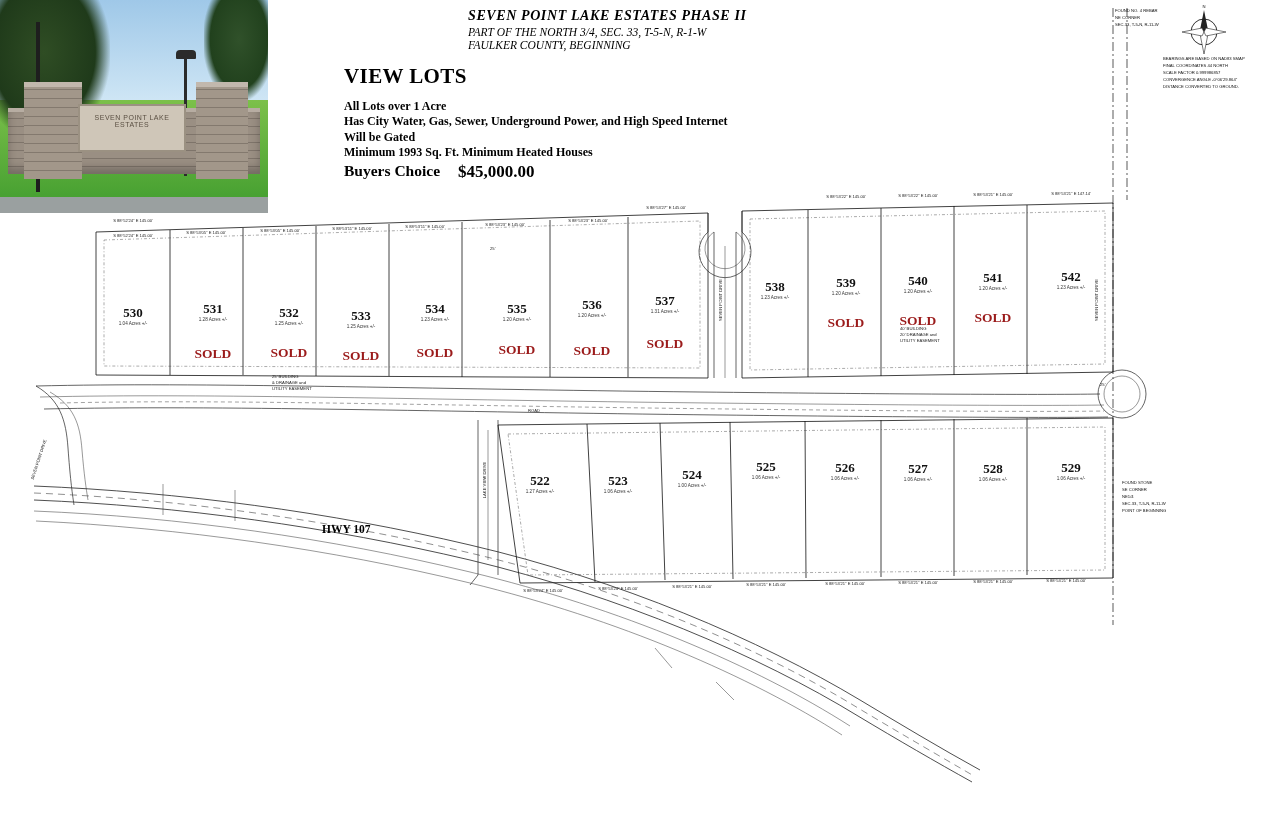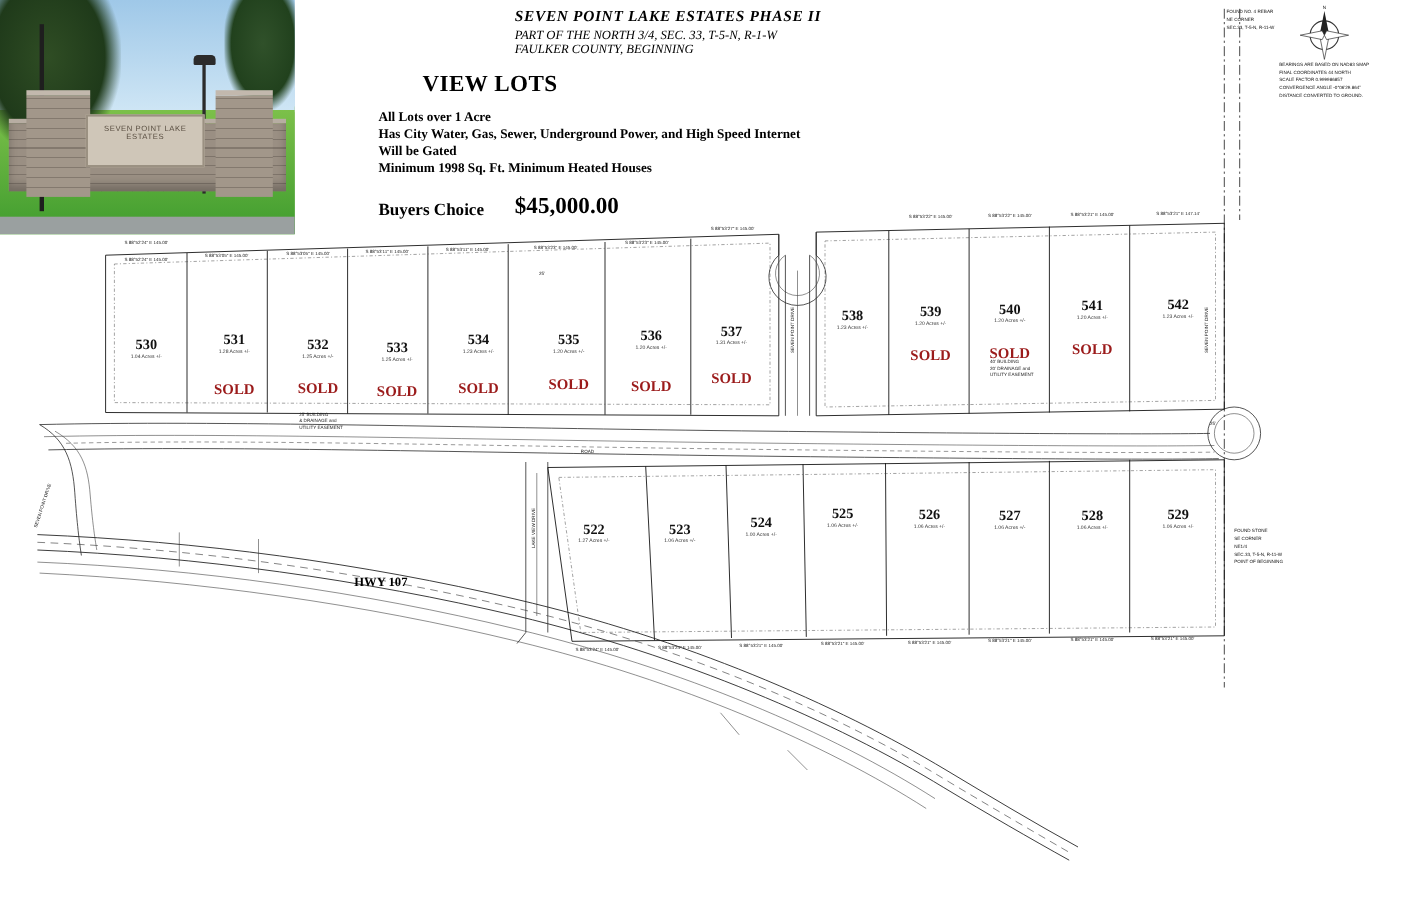--- a/index.html
+++ b/index.html
@@ -99,28 +99,28 @@
   .title-block .t3 {
     font-size: 11.5px; font-style: italic; margin-top: 1px;
   }
 
   .callout {
     position: absolute;
     left: 344px; top: 64px;
     font-family: "Liberation Serif", serif;
   }
   .callout .head {
-    font-size: 21px; font-weight: bold; letter-spacing: .4px; margin-bottom: 10px; margin-left: 40px;
+    font-size: 21px; font-weight: bold; letter-spacing: .4px; margin-bottom: 10px;
   }
   .callout .line {
     font-size: 12px; font-weight: bold; line-height: 1.28;
   }
-  .price-row { display: flex; align-items: flex-end; gap: 28px; margin-top: 15px;}
+  .price-row { display: flex; align-items: flex-start; gap: 18px; margin-top: 2px;}
   .price-row .lbl { font-size: 15.5px; font-weight: bold; }
-  .price-row .amt { font-size: 21px; font-weight: bold; }
+  .price-row .amt { font-size: 17px; font-weight: bold; }
 
   
   svg.plat {
     position: absolute;
     left: 0; top: 0;
     width: 1280px; height: 837px;
   }
 
   .lotnum {
     font-family: "Liberation Serif", serif;
@@ -197,21 +197,21 @@
   <div class="t1">SEVEN POINT LAKE ESTATES PHASE II</div>
   <div class="t2">PART OF THE NORTH 3/4, SEC. 33, T-5-N, R-1-W</div>
   <div class="t3">FAULKER COUNTY, BEGINNING</div>
 </div>
 
 <div class="callout">
   <div class="head">VIEW LOTS</div>
   <div class="line">All Lots over 1 Acre</div>
   <div class="line">Has City Water, Gas, Sewer, Underground Power, and High Speed Internet</div>
   <div class="line">Will be Gated</div>
-  <div class="line">Minimum 1998 Sq. Ft. Minimum Heated Houses</div>
+  <div class="line">Minimum 1993 Sq. Ft. Minimum Heated Houses</div>
   <div class="price-row">
     <div class="lbl">Buyers Choice</div>
     <div class="amt">$45,000.00</div>
   </div>
 </div>
 
 <svg class="plat" viewBox="0 0 1280 837">
 
   <line class="boundary" x1="1113" y1="8" x2="1113" y2="625"></line>
   <line class="boundary" x1="1127" y1="8" x2="1127" y2="200"></line>

